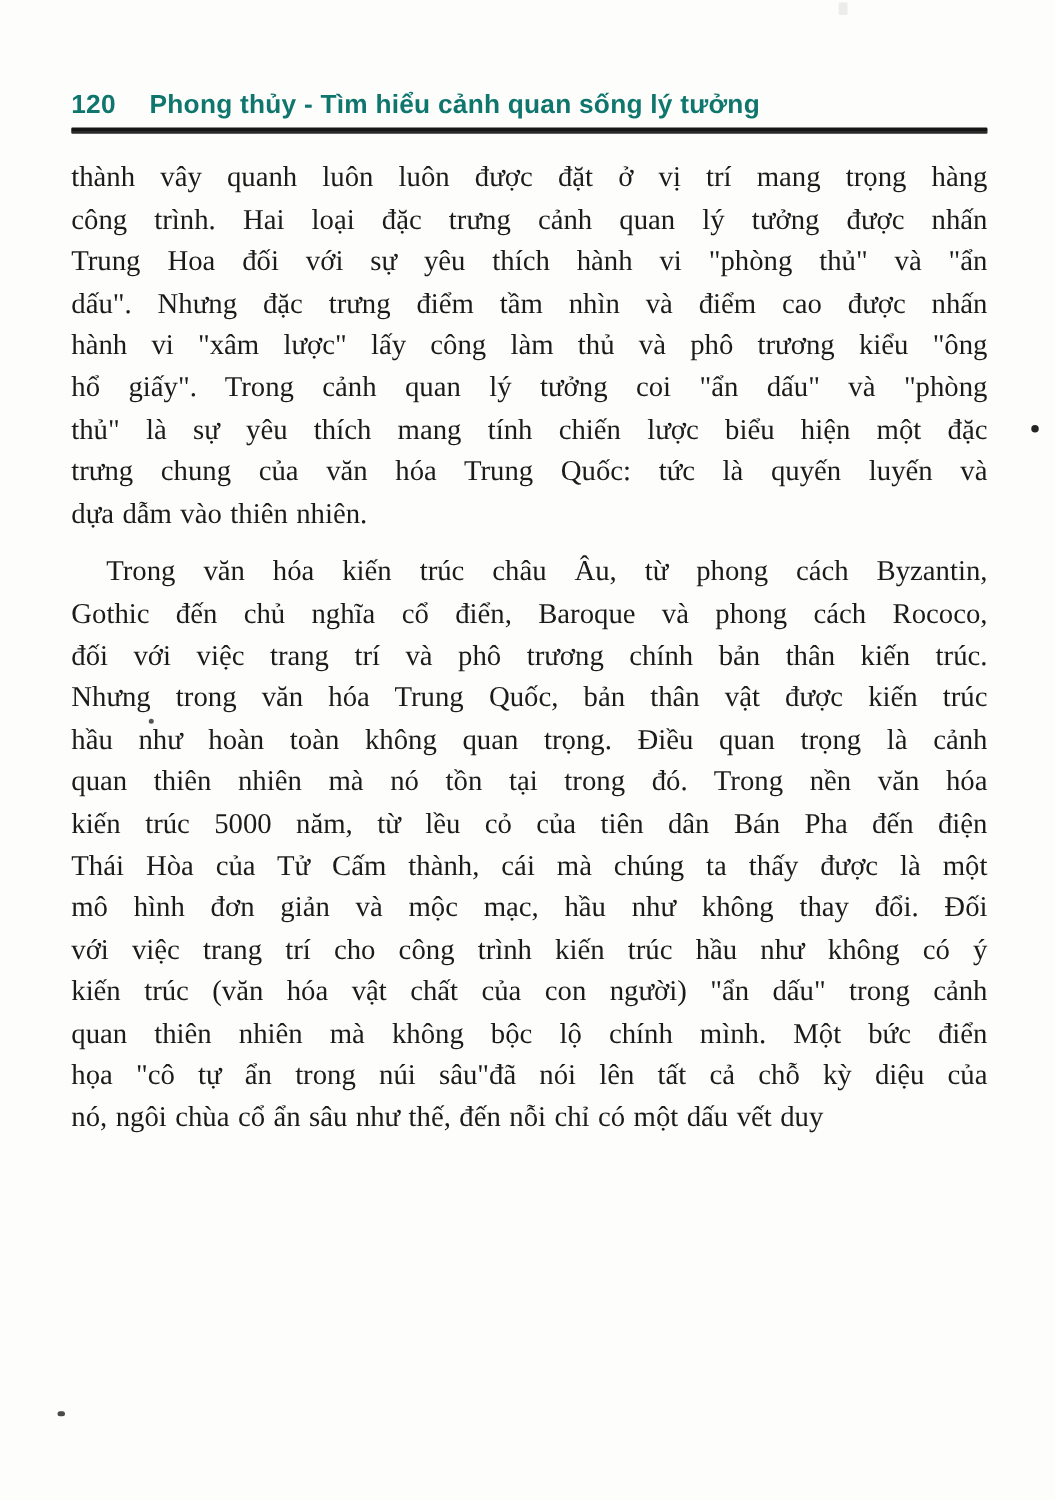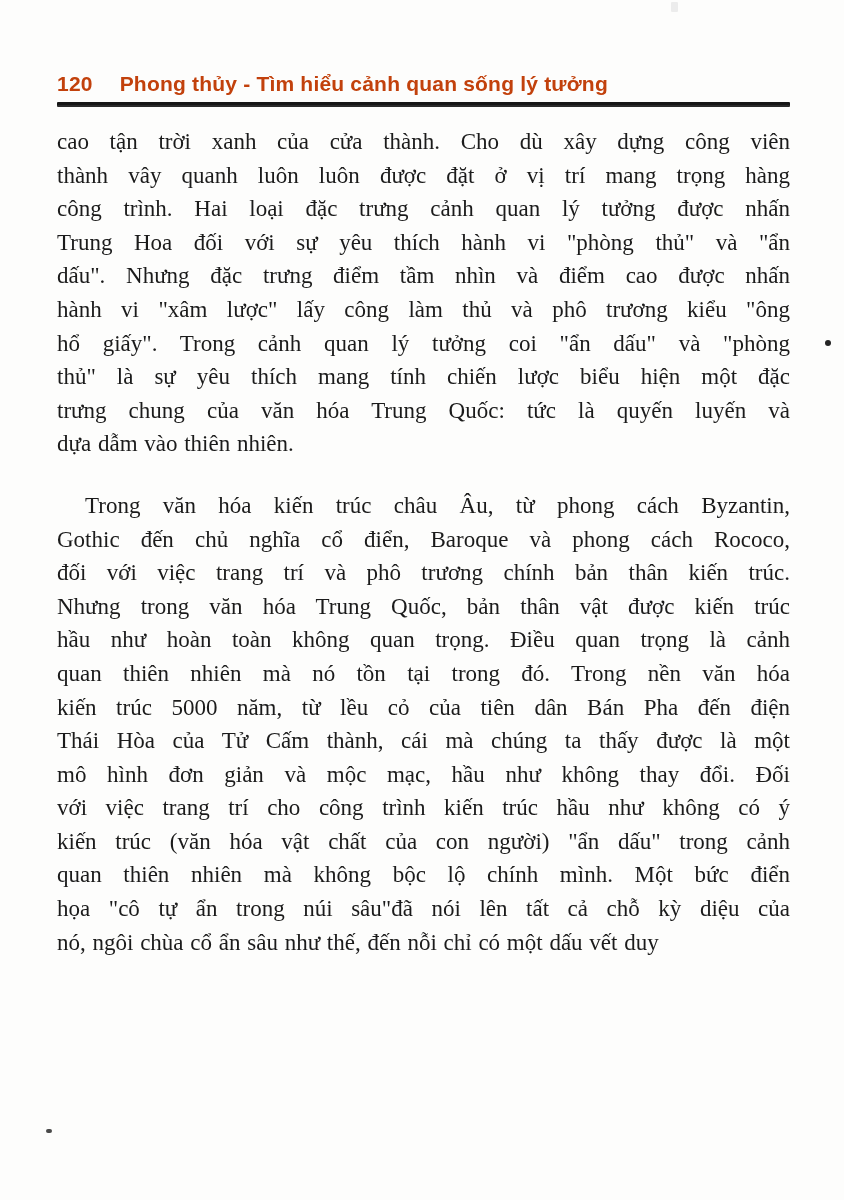--- a/index.html
+++ b/index.html
@@ -16,42 +16,42 @@
     padding: 0 54px 0 57px;
     box-sizing: border-box;
   }
   .page-header { margin-top: 72px; }
   .header-row {
     display: flex; align-items: baseline; gap: 27px;
     font-family: "Liberation Sans", sans-serif;
     font-weight: bold;
     font-size: 21px;
     letter-spacing: 0.2px;
-    color: #c2410c;
+    color: #0f766e;
   }
   .header-rule {
     height: 5px;
     background: linear-gradient(180deg, #161616 0 60%, #2a2a2a 60% 100%);
     margin-top: 6px;
     border-radius: 1px;
   }
   .body-text {
     margin-top: 18px;
     font-size: 23px;
     line-height: 33.6px;
     word-spacing: 1px;
   }
   .line {
     text-align: justify;
     text-align-last: justify;
     min-height: 33.6px;
   }
   .line.last { text-align-last: left; }
   .para.indent .line:first-child { text-indent: 28px; }
-  .para + .para { margin-top: 28px; }
+  .para + .para { margin-top: 13px; }
   .speck {
     position: absolute;
     background: #242424;
     border-radius: 50%;
   }
   .speck.s1 { left: 825px; top: 340px; width: 6px; height: 6px; }
   .speck.s2 { left: 46px;  top: 1129px; width: 6px; height: 4px; background:#4a4a4a; border-radius: 2px; }
   .speck.s3 { left: 119px; top: 575px; width: 4px; height: 4px; background:#555; }
   .speck.s4 { left: 671px; top: 2px;  width: 7px; height: 10px; background:#ececec; border-radius: 1px; }
 </style>
@@ -63,21 +63,20 @@
   <header class="page-header">
     <div class="header-row">
       <span>120</span>
       <span>Phong thủy - Tìm hiểu cảnh quan sống lý tưởng</span>
     </div>
     <div class="header-rule"></div>
   </header>
 
   <main class="body-text">
       <div class="para">
-        <div class="line">cao tận trời xanh của cửa thành. Cho dù xây dựng công viên</div>
         <div class="line">thành vây quanh luôn luôn được đặt ở vị trí mang trọng hàng</div>
         <div class="line">công trình. Hai loại đặc trưng cảnh quan lý tưởng được nhấn</div>
         <div class="line">Trung Hoa đối với sự yêu thích hành vi "phòng thủ" và "ẩn</div>
         <div class="line">dấu". Nhưng đặc trưng điểm tầm nhìn và điểm cao được nhấn</div>
         <div class="line">hành vi "xâm lược" lấy công làm thủ và phô trương kiểu "ông</div>
         <div class="line">hổ giấy". Trong cảnh quan lý tưởng coi "ẩn dấu" và "phòng</div>
         <div class="line">thủ" là sự yêu thích mang tính chiến lược biểu hiện một đặc</div>
         <div class="line">trưng chung của văn hóa Trung Quốc: tức là quyến luyến và</div>
         <div class="line last">dựa dẫm vào thiên nhiên.</div>
       </div>

